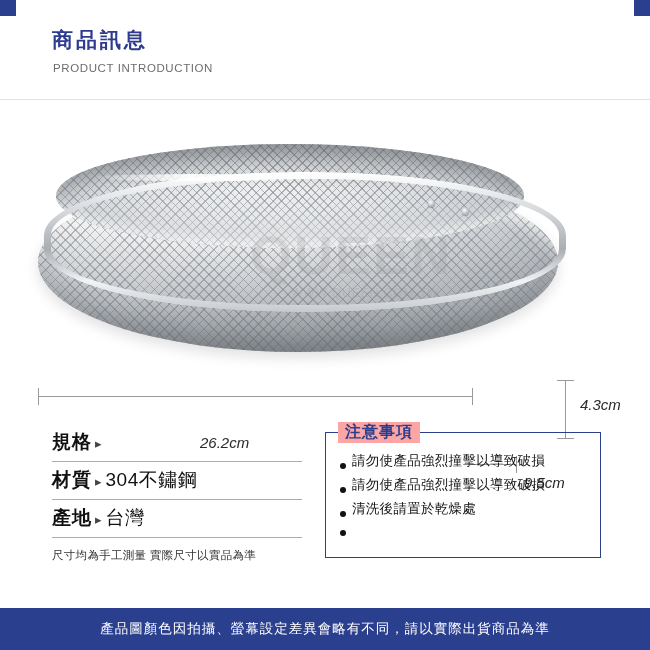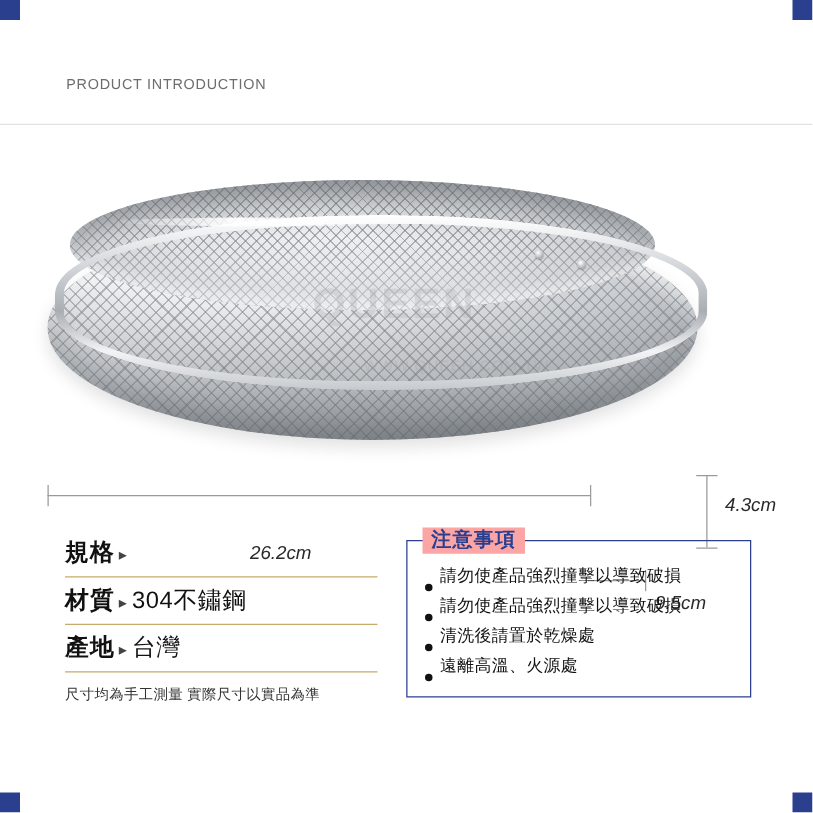--- a/index.html
+++ b/index.html
@@ -199,21 +199,21 @@
     box-shadow: 0 1px 1px rgba(0,0,0,0.25);
   }
   .rivet.r1 { left: 398px; top: 66px; }
   .rivet.r2 { left: 432px; top: 74px; }
 
   
   .watermark {
     position: absolute;
     left: 250px;
     top: 120px;
-    font-size: 34px;
+    font-size: 54px;
     color: rgba(160,160,160,0.25);
     letter-spacing: 2px;
     font-weight: bold;
     pointer-events: none;
   }
   .watermark-sub {
     position: absolute;
     left: 255px;
     top: 182px;
     font-size: 12px;
@@ -330,21 +330,21 @@
     margin: 0;
     padding: 0;
     list-style: none;
   }
   .notice-item {
     font-size: 13.5px;
     color: #111;
     letter-spacing: 0.3px;
     line-height: 24px;
     display: flex;
-    align-items: flex-end;
+    align-items: center;
   }
   .bullet {
     display: inline-block;
     width: 6px;
     height: 6px;
     border-radius: 50%;
     background: #111;
     margin: 9px 6px 0 0;
     flex: 0 0 auto;
   }
@@ -371,20 +371,21 @@
 <body>
 
 <div class="page">
 
   <div class="corner-tl"></div>
   <div class="corner-tr"></div>
   <div class="corner-bl"></div>
   <div class="corner-br"></div>
 
   <div class="header">
+    <div class="header-title">商品訊息</div>
     <div class="header-sub">PRODUCT  INTRODUCTION</div>
     <div class="header-rule"></div>
   </div>
 
   <div class="product-area">
 
     <div class="basket-wrap">
       <div class="basket-body">
         <div class="mesh"></div>
         <div class="mesh-shade"></div>
@@ -449,19 +450,21 @@
       <li class="notice-item">
         <span class="bullet"></span>
         <span>請勿使產品強烈撞擊以導致破損</span>
       </li>
       <li class="notice-item">
         <span class="bullet"></span>
         <span>清洗後請置於乾燥處</span>
       </li>
       <li class="notice-item">
         <span class="bullet"></span>
-        <span>遠離高溫、火源處</span>
       </li>
     </ul>
   </div>
 
+  <div class="footer">
+    <span class="footer-text">產品圖顏色因拍攝、螢幕設定差異會略有不同，請以實際出貨商品為準</span>
+  </div>
 
 </div>
 
 </body></html>

